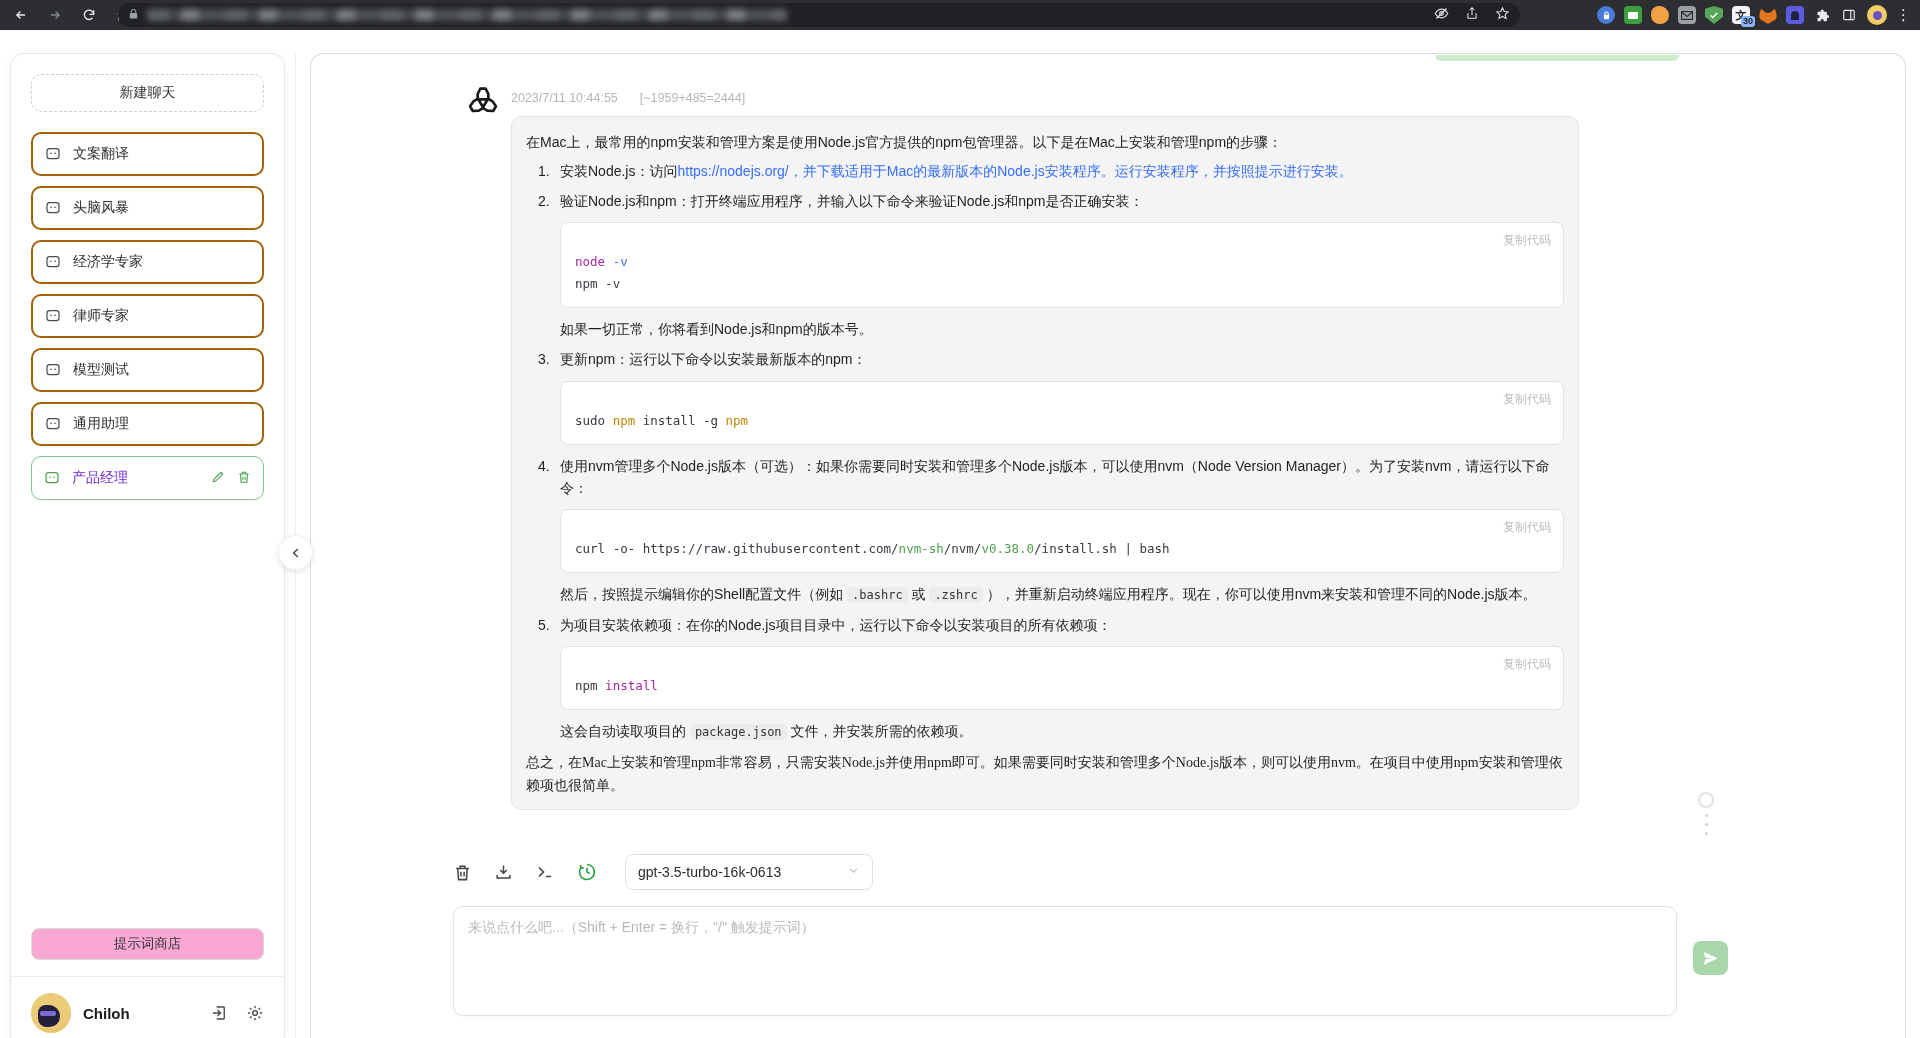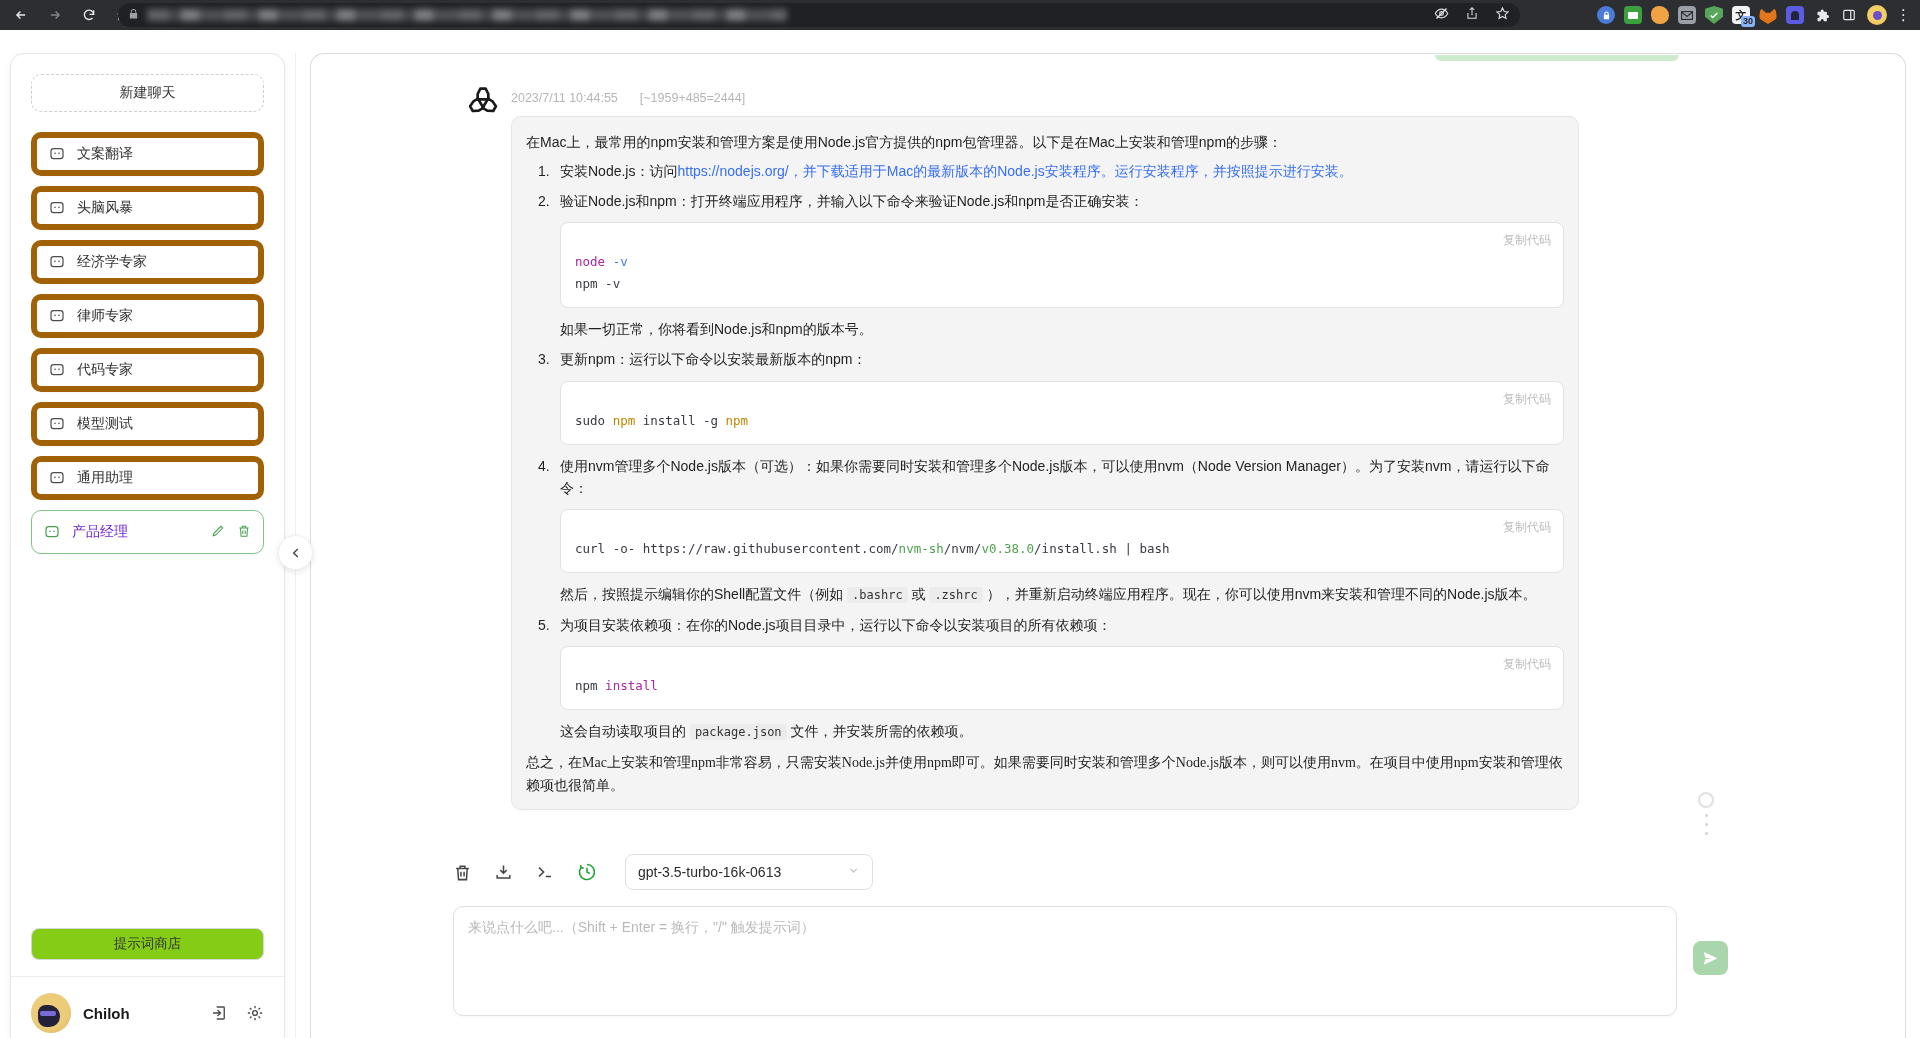--- a/index.html
+++ b/index.html
@@ -31,30 +31,30 @@
   .app { position:absolute; left:0; top:30px; width:1920px; height:1008px; background:#fff; overflow:hidden; }
 
   
   .sidebar { position:absolute; left:10px; top:23px; width:275px; height:997px;
     background:#fff; border:1px solid #e6e6e6; border-radius:14px;
     box-shadow:0 2px 8px rgba(0,0,0,.05); padding:20px; }
   .new-chat-btn { width:100%; height:38px; border:1px dashed #cfcfcf; border-radius:10px;
     background:#fff; display:flex; align-items:center; justify-content:center;
     font-size:14px; color:#333; cursor:pointer; }
   .chat-list { margin-top:20px; display:flex; flex-direction:column; gap:10px; }
-  .chat-item { height:44px; border:6px solid #a16207; border-radius:10px; background:#fff;
+  .chat-item { height:44px; border:2px solid #a16207; border-radius:10px; background:#fff;
     box-shadow:0 1px 2px rgba(0,0,0,.03); display:flex; align-items:center; gap:12px;
     padding:0 12px; font-size:14px; color:#303030; cursor:pointer; }
   .chat-item .bubble-ic { color:#4b4b4b; display:flex; }
   .chat-item.selected { border:1px solid #83c289; color:#6d28d9; }
   .chat-item.selected .bubble-ic { color:#47a14f; }
   .item-actions { margin-left:auto; display:flex; gap:12px; color:#47a14f; }
   .sb-bottom { position:absolute; left:20px; right:20px; bottom:14px; }
   .prompt-store-btn { width:100%; height:32px; border:1px solid #d8d8d8; border-radius:8px;
-    background:#84cc16; display:flex; align-items:center; justify-content:center;
+    background:#f9a8d4; display:flex; align-items:center; justify-content:center;
     font-size:13.5px; color:#333; cursor:pointer; }
   .sb-divider { height:1px; background:#ececec; margin:16px -20px 0 -20px; }
   .user-row { display:flex; align-items:center; margin-top:14px; height:44px; }
   .user-avatar { width:40px; height:40px; border-radius:50%; position:relative; overflow:hidden;
     background:radial-gradient(circle at 45% 40%, #eccb79 0 58%, #dcb45e 100%); flex:0 0 auto; }
   .user-avatar .hair { position:absolute; left:7px; top:12px; width:22px; height:22px;
     background:#23203a; border-radius:40% 60% 55% 45%; }
   .user-avatar .glasses { position:absolute; left:9px; top:18px; width:16px; height:5px;
     background:#7a6ad8; border-radius:2px; }
   .user-name { margin-left:12px; font-size:15px; font-weight:bold; color:#1a1a1a; }
@@ -263,30 +263,20 @@
         <span>律师专家</span>
       </div>
       <div class="chat-item">
         <span class="bubble-ic">
             <svg width="16" height="16" viewBox="0 0 24 24" fill="none" stroke="currentColor" stroke-width="1.8">
               <rect x="3" y="4" width="18" height="15" rx="4"></rect>
               <circle cx="9" cy="11" r="1.2" fill="currentColor" stroke="none"></circle>
               <circle cx="15" cy="11" r="1.2" fill="currentColor" stroke="none"></circle>
             </svg>
           </span>
-        <span>代码专家</span>
-      </div>
-      <div class="chat-item">
-        <span class="bubble-ic">
-            <svg width="16" height="16" viewBox="0 0 24 24" fill="none" stroke="currentColor" stroke-width="1.8">
-              <rect x="3" y="4" width="18" height="15" rx="4"></rect>
-              <circle cx="9" cy="11" r="1.2" fill="currentColor" stroke="none"></circle>
-              <circle cx="15" cy="11" r="1.2" fill="currentColor" stroke="none"></circle>
-            </svg>
-          </span>
         <span>模型测试</span>
       </div>
       <div class="chat-item">
         <span class="bubble-ic">
             <svg width="16" height="16" viewBox="0 0 24 24" fill="none" stroke="currentColor" stroke-width="1.8">
               <rect x="3" y="4" width="18" height="15" rx="4"></rect>
               <circle cx="9" cy="11" r="1.2" fill="currentColor" stroke="none"></circle>
               <circle cx="15" cy="11" r="1.2" fill="currentColor" stroke="none"></circle>
             </svg>
           </span>

